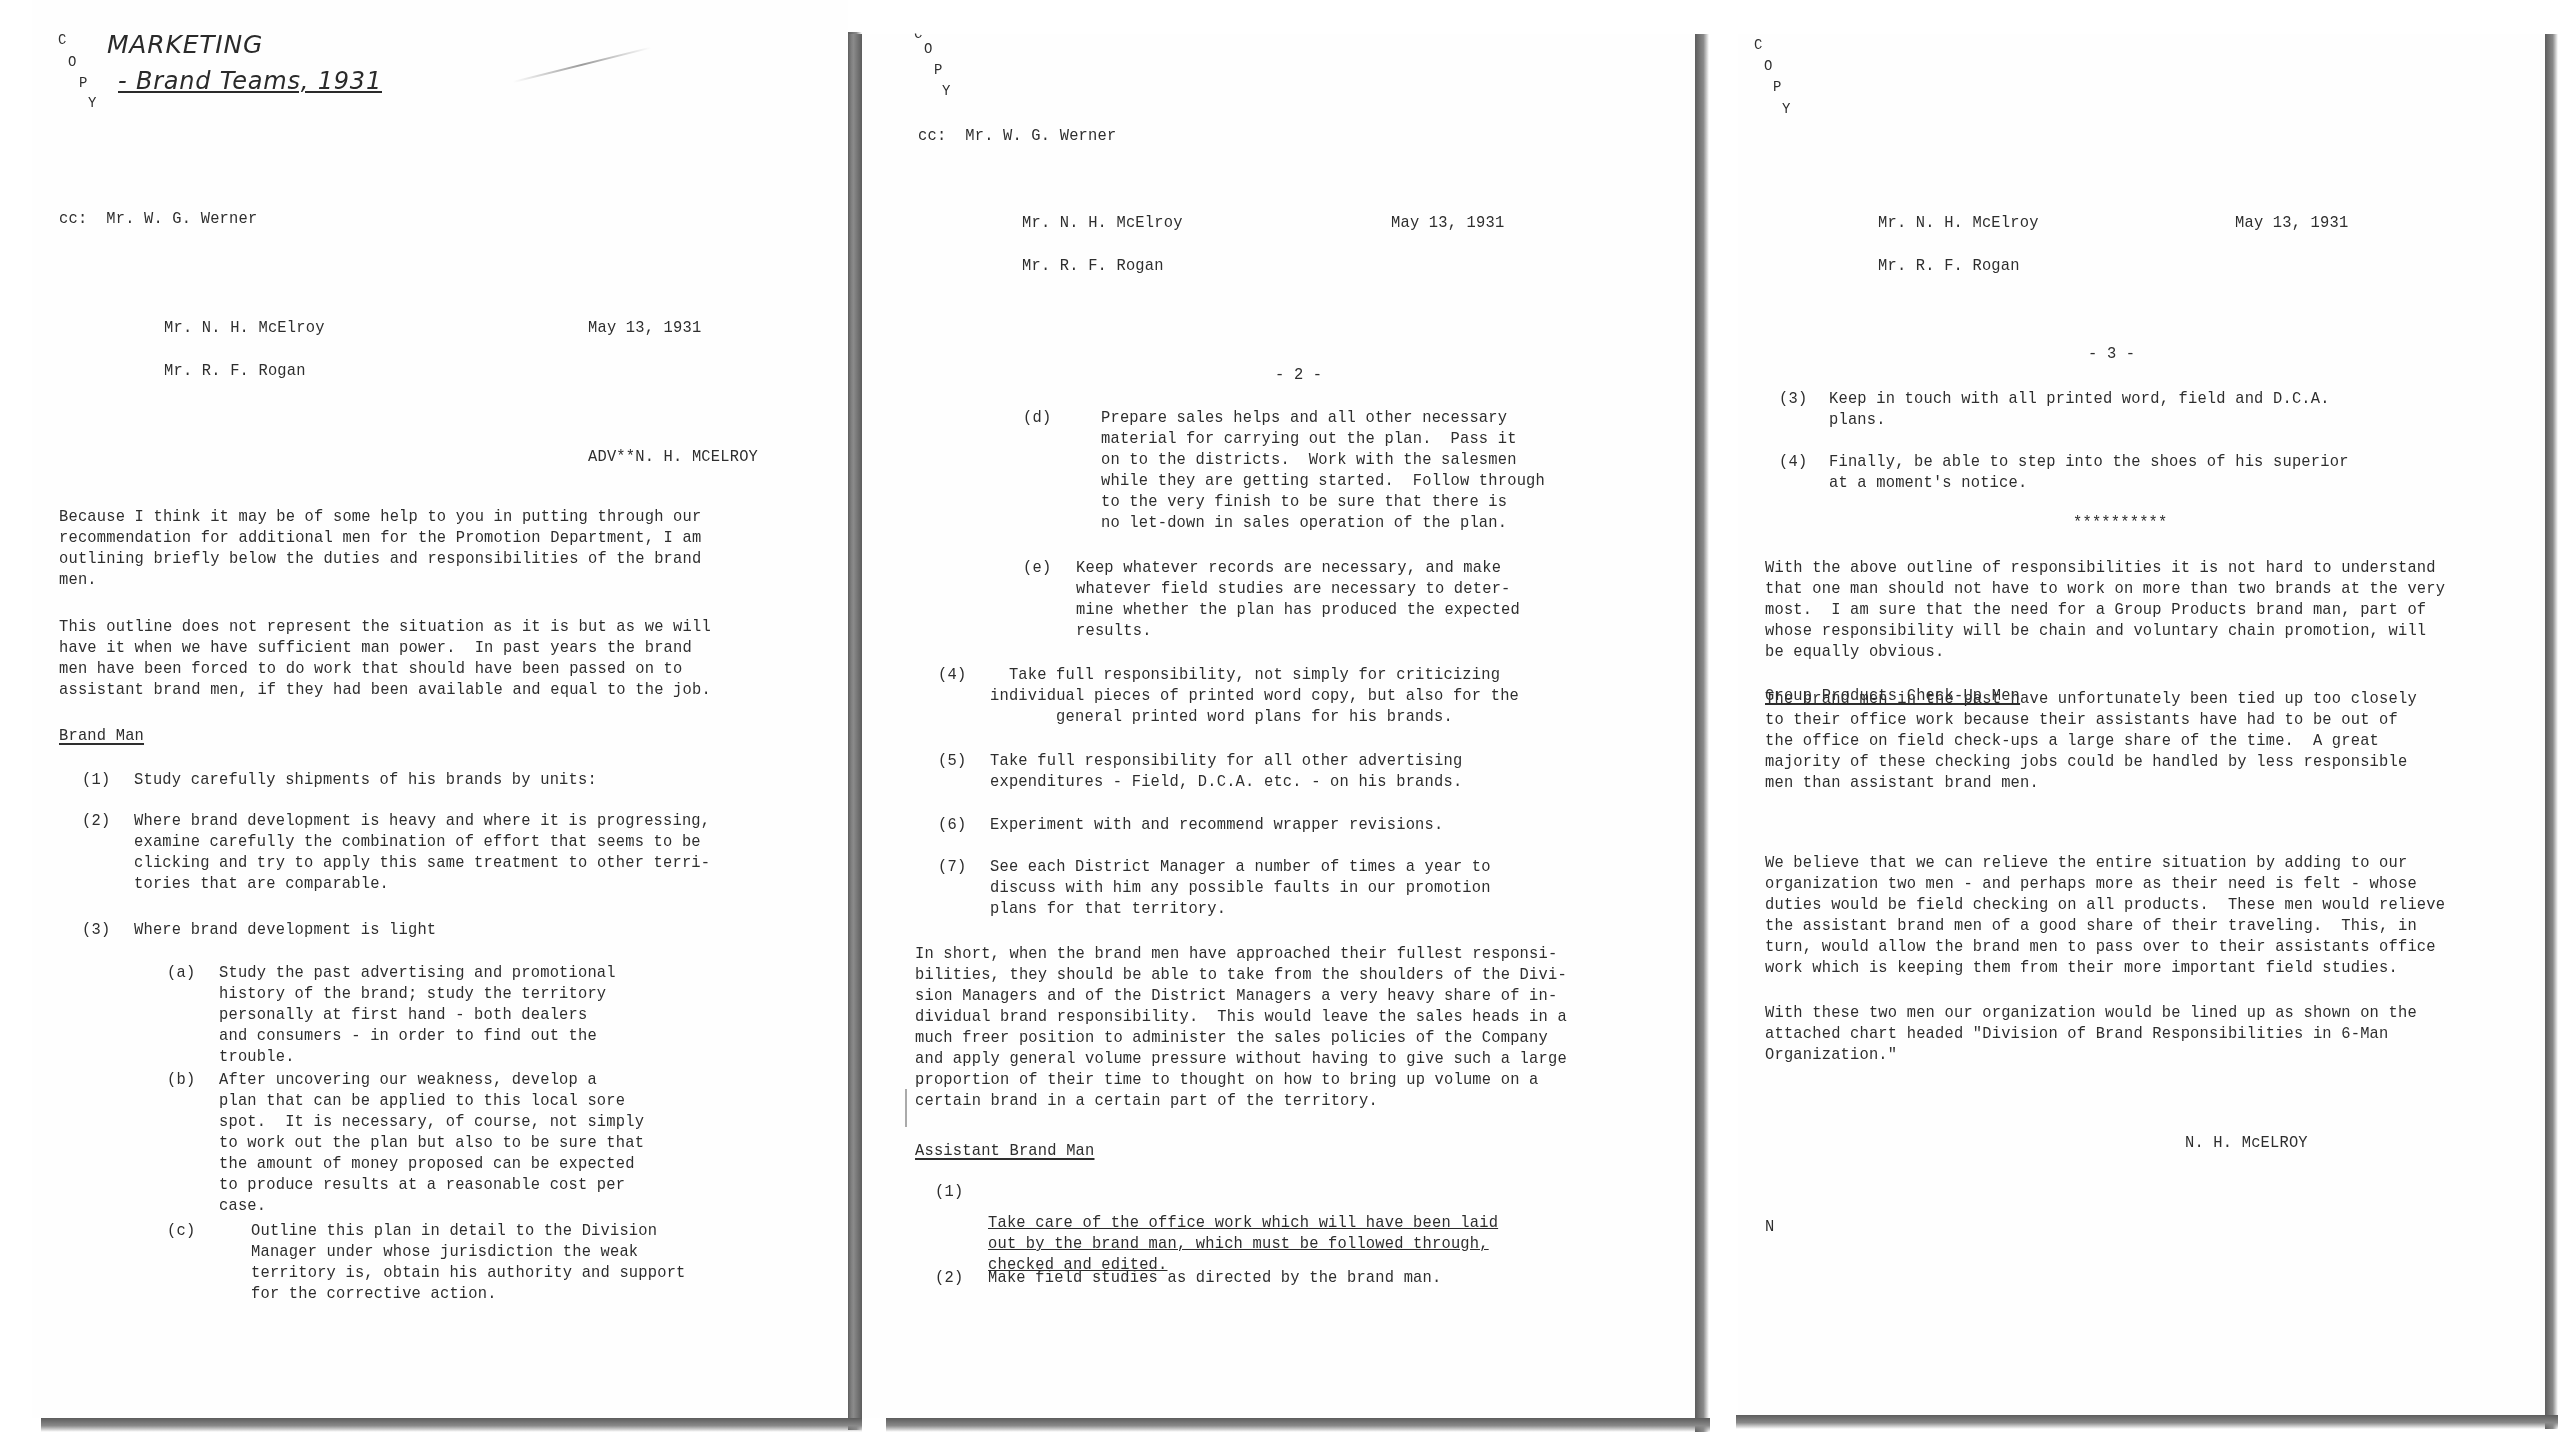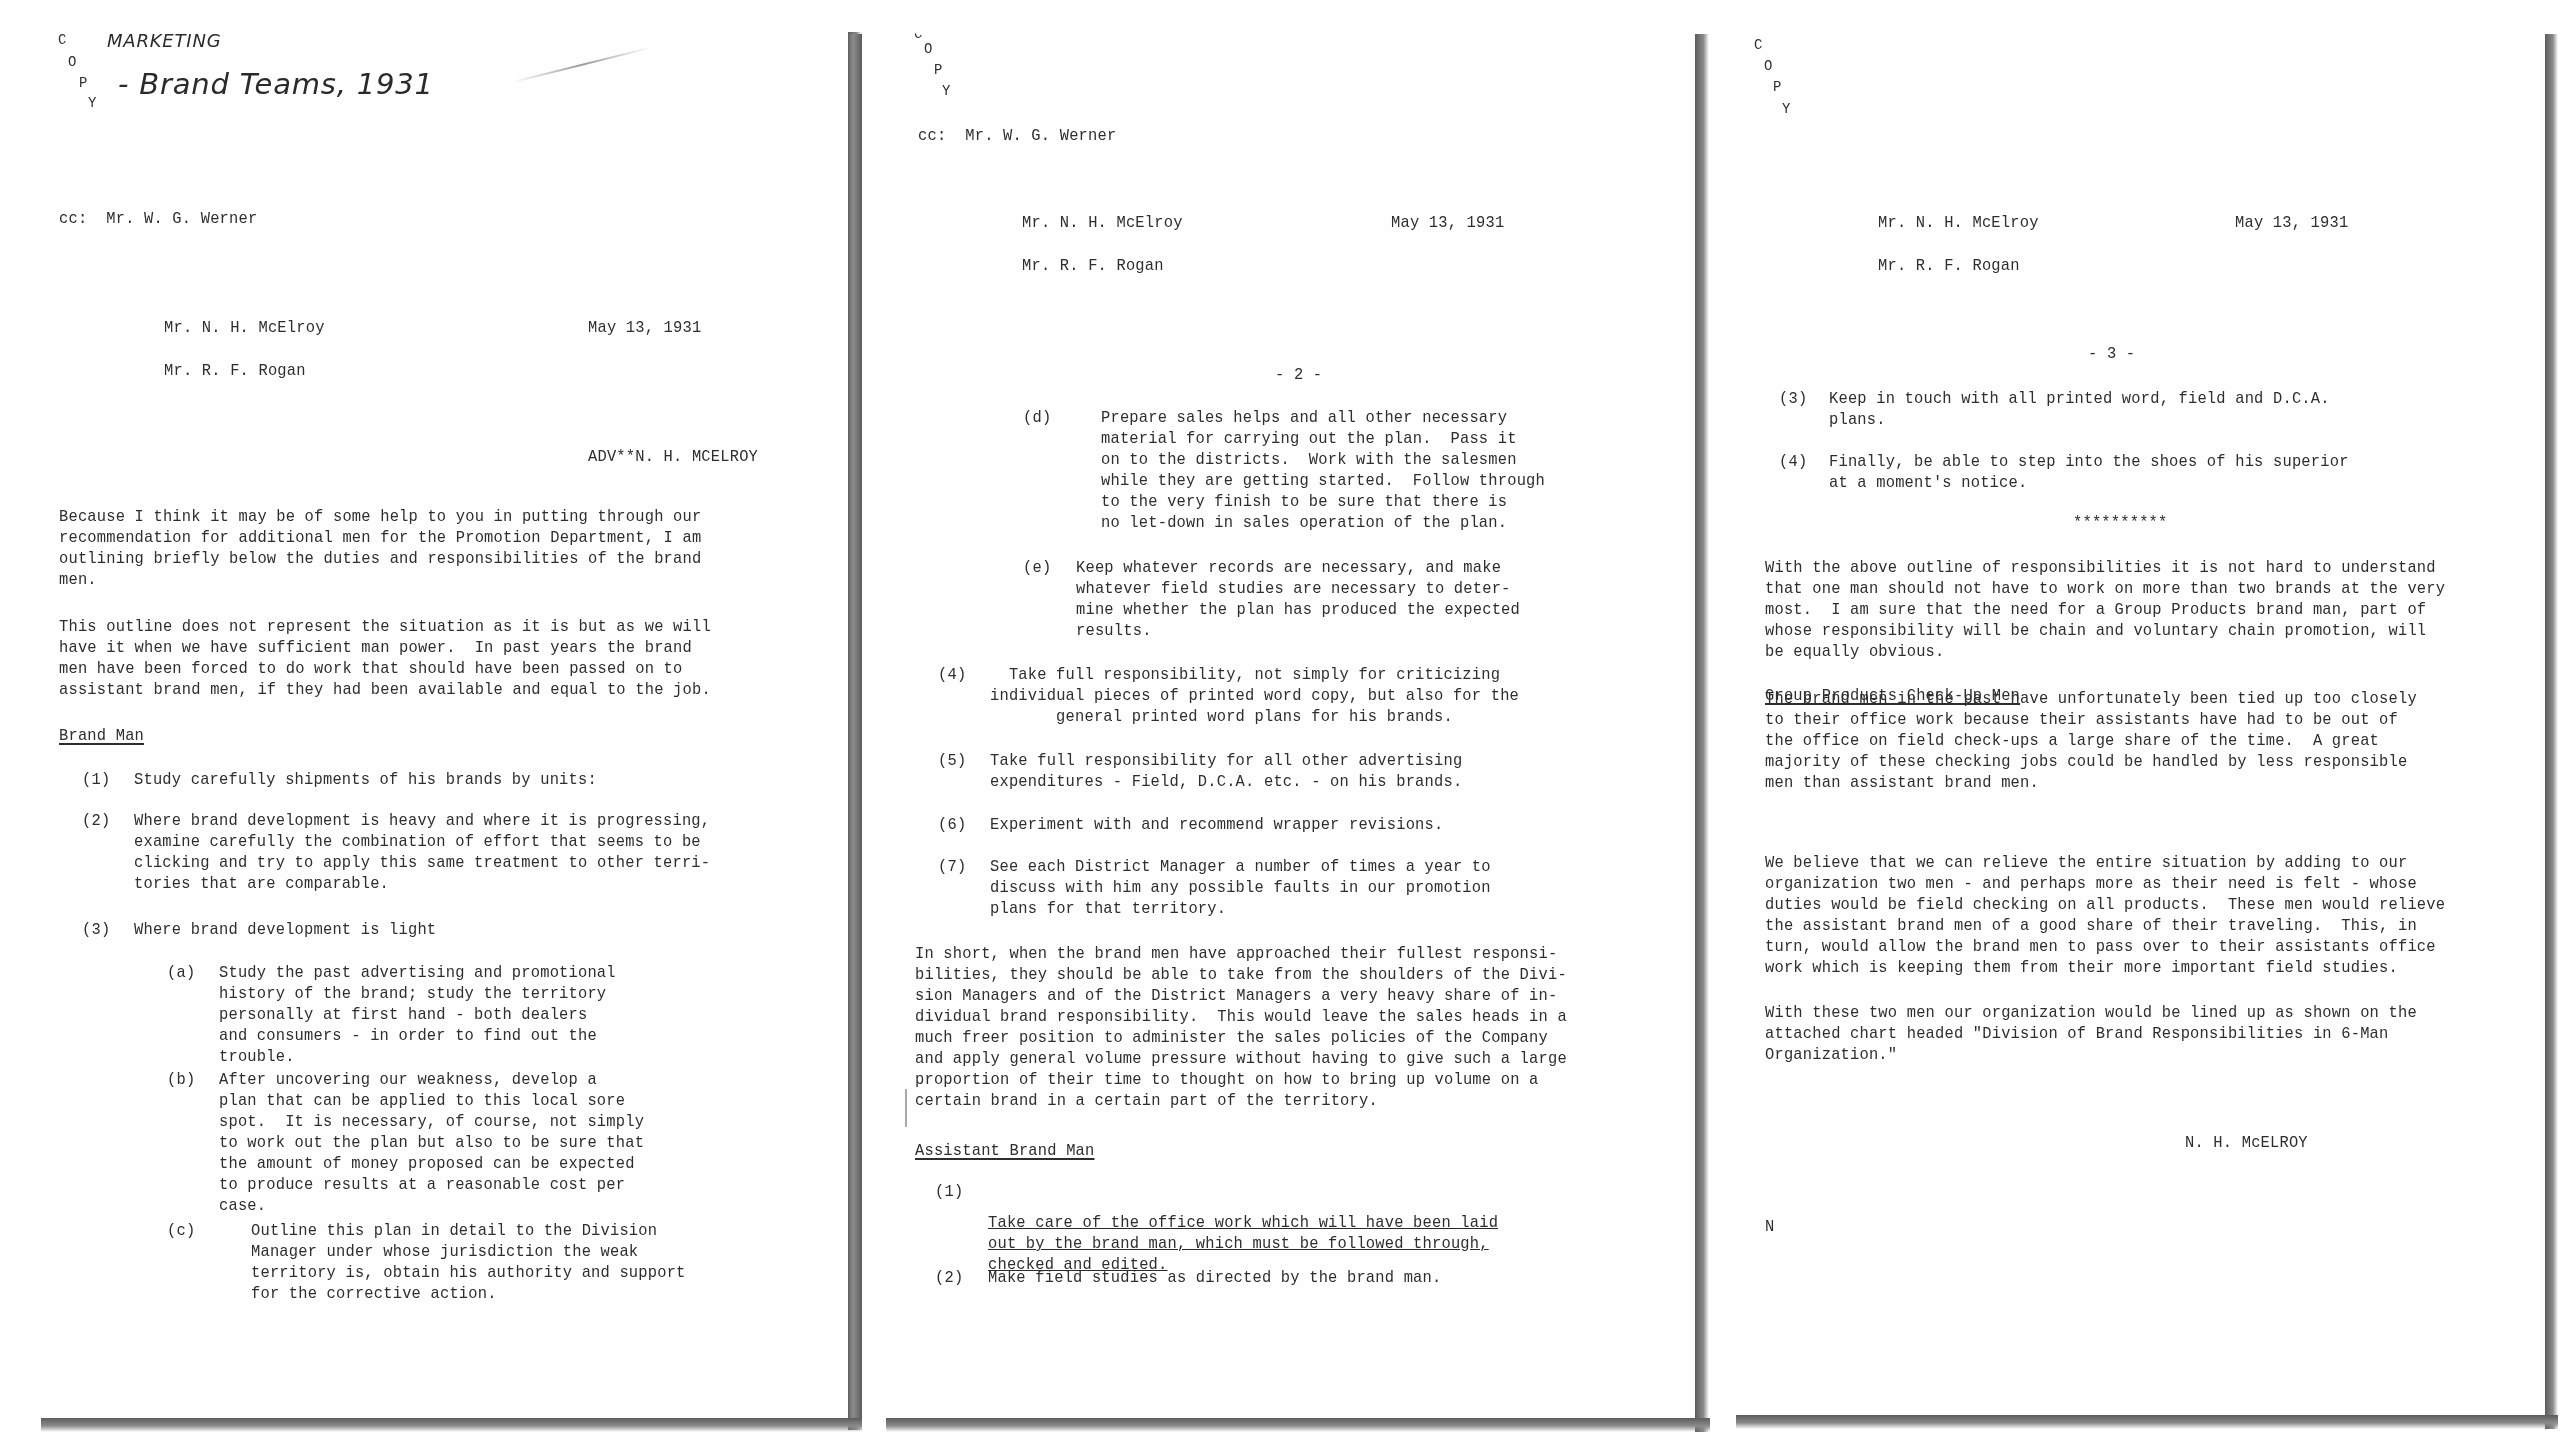--- a/index.html
+++ b/index.html
@@ -36,22 +36,22 @@
 
 <div class="page" style="left:32px; top:0px; width:816px; height:1418px;"></div>
 <div class="shadow-r" style="left:848px; top:32px; width:14px; height:1398px;"></div>
 <div class="shadow-b" style="left:41px; top:1418px; width:821px; height:14px;"></div>
 
 <span class="t small" style="left:58px; top:30px;">C</span>
 <span class="t small" style="left:68px; top:52px;">O</span>
 <span class="t small" style="left:79px; top:73px;">P</span>
 <span class="t small" style="left:88px; top:93px;">Y</span>
 
-<span class="hand" style="left:107px; top:30px; font-size:18px;">MARKETING</span>
-<span class="hand" style="left:118px; top:67px; font-size:29px;">- Brand Teams, 1931</span>
+<span class="hand" style="left:107px; top:30px; font-size:25px;">MARKETING</span>
+<span class="hand" style="left:118px; top:67px; font-size:24px;text-decoration:underline;">- Brand Teams, 1931</span>
 <div class="pencil" style="left:513px; top:81px; width:142px; transform:rotate(-14deg);"></div>
 
 <span class="t" style="left:59px; top:208px;">cc:  Mr. W. G. Werner</span>
 <span class="t" style="left:164px; top:317px;">Mr. N. H. McElroy</span>
 <span class="t" style="left:588px; top:317px;">May 13, 1931</span>
 <span class="t" style="left:164px; top:360px;">Mr. R. F. Rogan</span>
 <span class="t" style="left:588px; top:446px;">ADV**N. H. MCELROY</span>
 
 <div class="block" style="left:59px; top:506px;">
   <span class="t">Because I think it may be of some help to you in putting through our</span>

